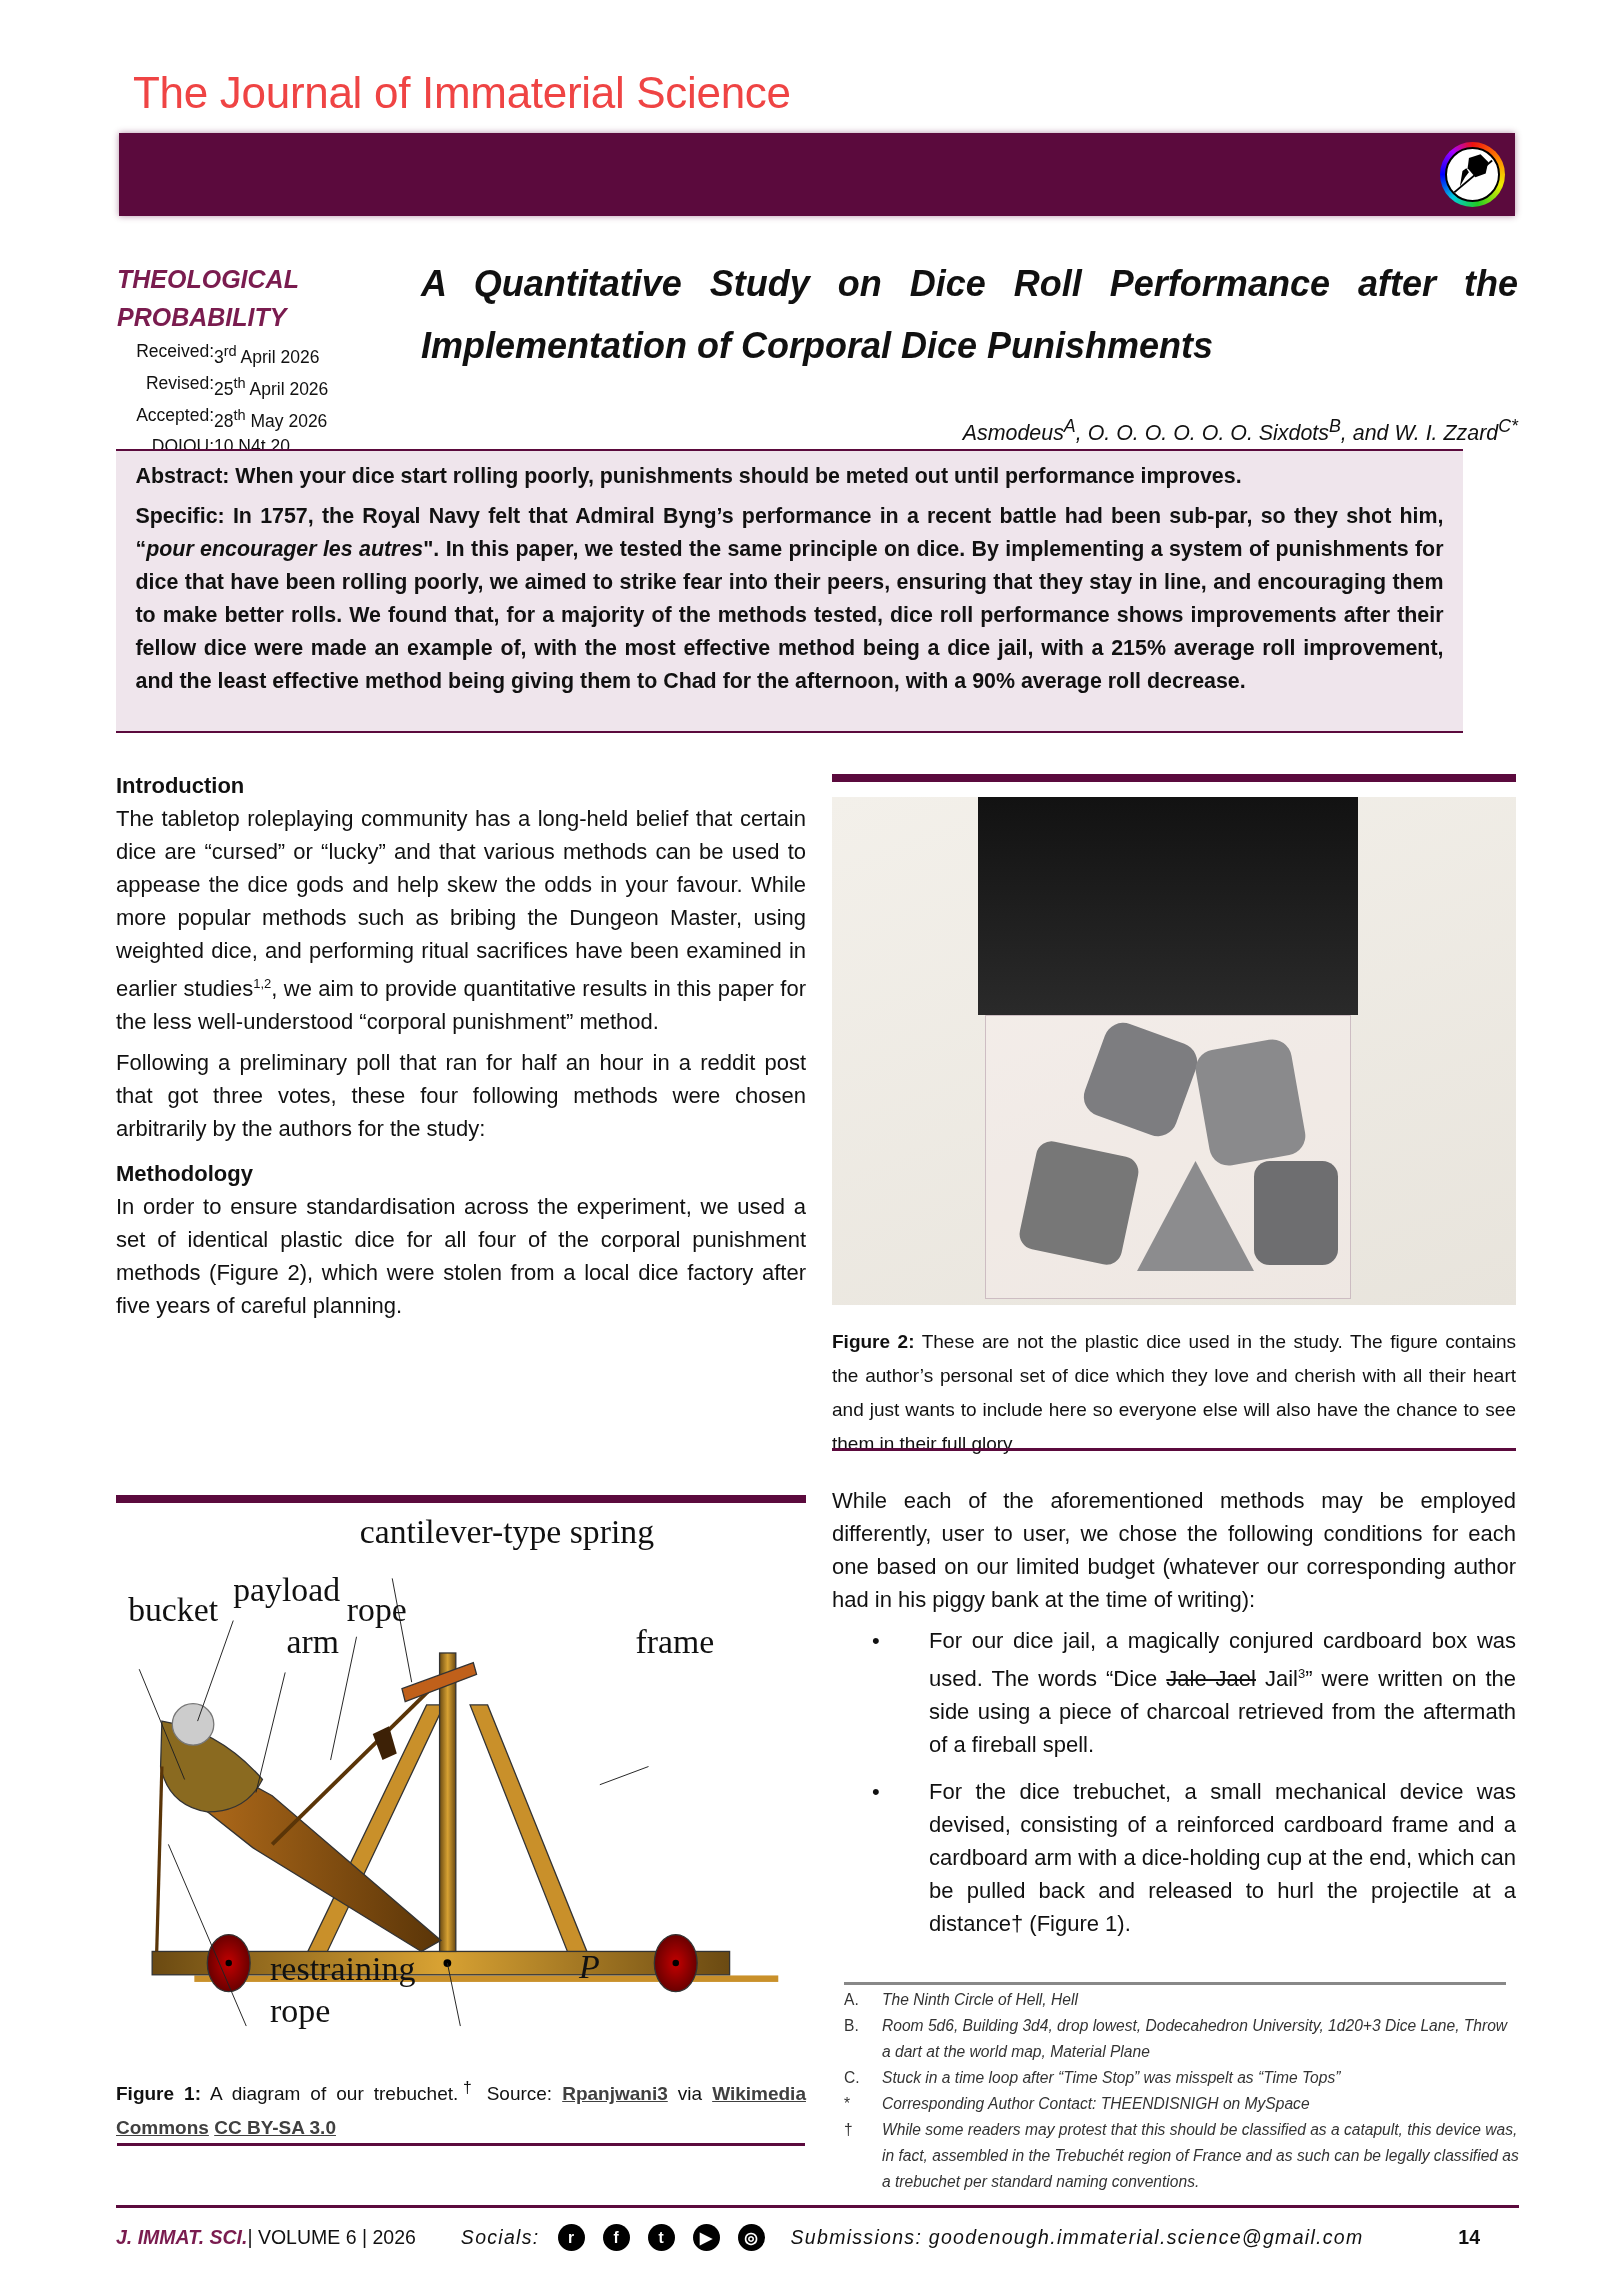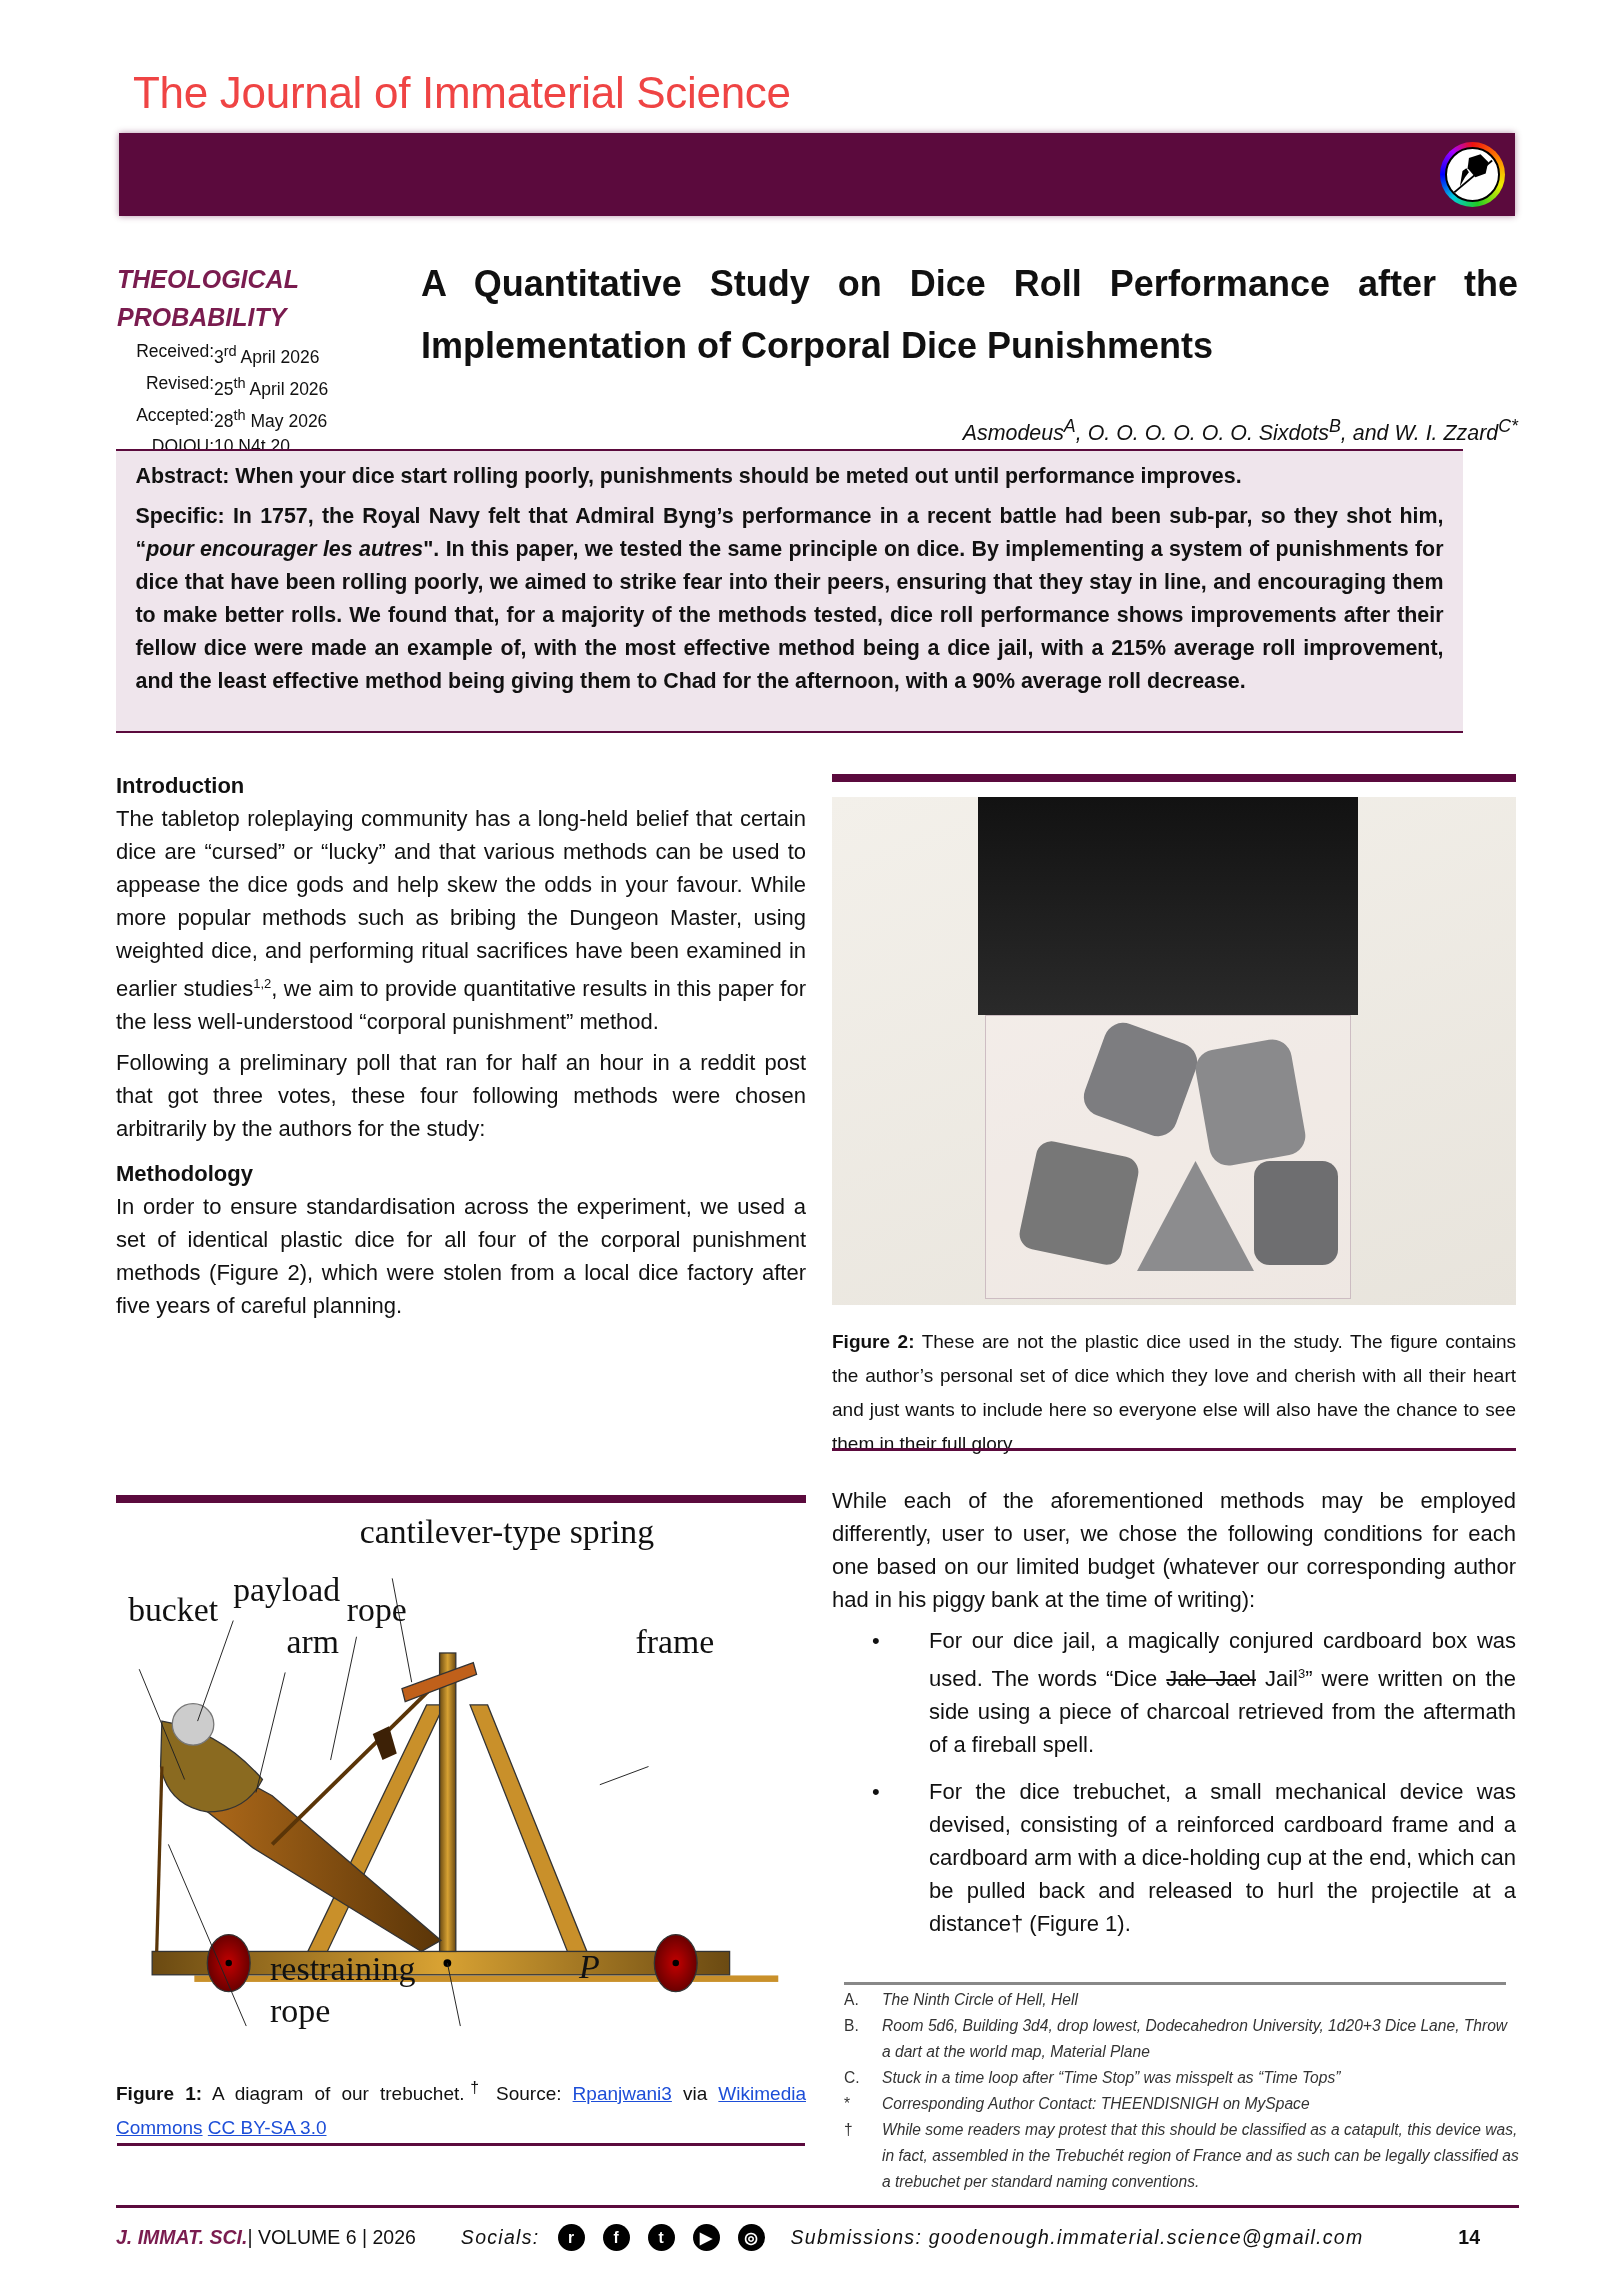--- a/index.html
+++ b/index.html
@@ -11,21 +11,21 @@
             box-shadow:0 0 6.5px rgba(91,10,61,0.45); }
   .banner-text { left:14.3px; top:14.3px; font-size:47px; font-style:italic; color:#fff; letter-spacing:-0.6px; }
   .logo { right:10.4px; top:9px; width:65px; height:65px; border-radius:50%;
           background:conic-gradient(#e11 0deg,#f80 60deg,#ee0 110deg,#2c2 170deg,#0cd 220deg,#00f 270deg,#a0f 320deg,#e11 360deg);
           display:flex; align-items:center; justify-content:center; }
   .logo-inner { width:55px; height:55px; border-radius:50%; background:#fff; border:2.6px solid #000; box-sizing:border-box; position:relative; overflow:hidden; }
   .category { left:117px; top:260px; font-size:25px; font-weight:bold; font-style:italic; color:#7a1c4f; line-height:38px; width:260px; }
   .meta { left:117px; top:338px; font-size:17.5px; line-height:26px; }
   .meta-row { display:flex; }
   .meta-row .k { width:97px;text-align:right; }
-  .title { left:421px; top:253px; width:1097px; font-size:36px; font-weight:bold; line-height:62px; text-align:justify; text-align-last:left; }
+  .title { left:421px; top:253px; width:1097px; font-size:36px; font-weight:bold; line-height:62px; text-align:justify; text-align-last:left;font-style:italic; }
   .authors { right:105px; top:416px; font-size:21.4px; font-style:italic; }
   .abstract { left:116px; top:449px; width:1347px; height:284px; background:#efe5ec;
               border-top:2.6px solid #5b0a3d; border-bottom:2.6px solid #5b0a3d; box-sizing:border-box;
               padding:9px 19.5px 0 19.5px; font-weight:bold; font-size:21.4px; line-height:33px; }
   .abstract p { margin:0 0 6.5px 0; text-align:justify; }
   .col { font-size:22px; line-height:33px; }
   .col-left { left:116px; top:769px; width:690px; }
   .col-right { left:832px; top:1484px; width:684px; }
   .col p { margin:0; text-align:justify; }
   .heading { font-weight:bold; }
@@ -37,21 +37,21 @@
   .rule { height:7.8px; background:#5b0a3d; }
   .fig1-rule { left:116px; top:1495px; width:690px; }
   .fig2-rule { left:832px; top:774px; width:684px; }
   .photo { left:832px; top:797px; width:684px; height:508px; background:linear-gradient(160deg,#f3f0ea,#e8e4dc); overflow:hidden; }
   .caption { font-size:19px; line-height:34px; text-align:justify; }
   .caption b { font-weight:bold; }
   .fig2-caption { left:832px; top:1325px; width:684px; }
   .fig2-bottom { left:832px; top:1448px; width:684px; height:3.2px; background:#5b0a3d; }
   .fig1-caption { left:116px; top:2071px; width:690px; }
   .fig1-bottom { left:117px; top:2143px; width:688px; height:3.2px; background:#5b0a3d; }
-  .link { color:#1d4ed8; text-decoration:underline; }
+  .link { color:#404040; text-decoration:underline;font-weight:bold; }
   .strike { text-decoration:line-through; }
   .footnote-rule { left:844px; top:1982px; width:662px; height:3.2px; background:#888; }
   .footnotes { left:844px; top:1987px; width:675px; font-size:15.6px; font-style:italic; line-height:26px; color:#333; }
   .fn { display:flex; }
   .fn .m { width:38px; font-style:normal; flex:none; }
   .footer-rule { left:116px; top:2205px; width:1403px; height:3.2px; background:#5b0a3d; }
   .footer { left:116px; top:2224px; width:1403px; font-size:19.5px; display:flex; align-items:center; }
   .footer .jn { font-weight:bold; font-style:italic; color:#7a1c4f; }
   .social { width:27px; height:27px; border-radius:50%; background:#000; color:#fff; display:inline-flex;
             align-items:center; justify-content:center; font-size:15.6px; font-weight:bold; margin-left:18px; }

